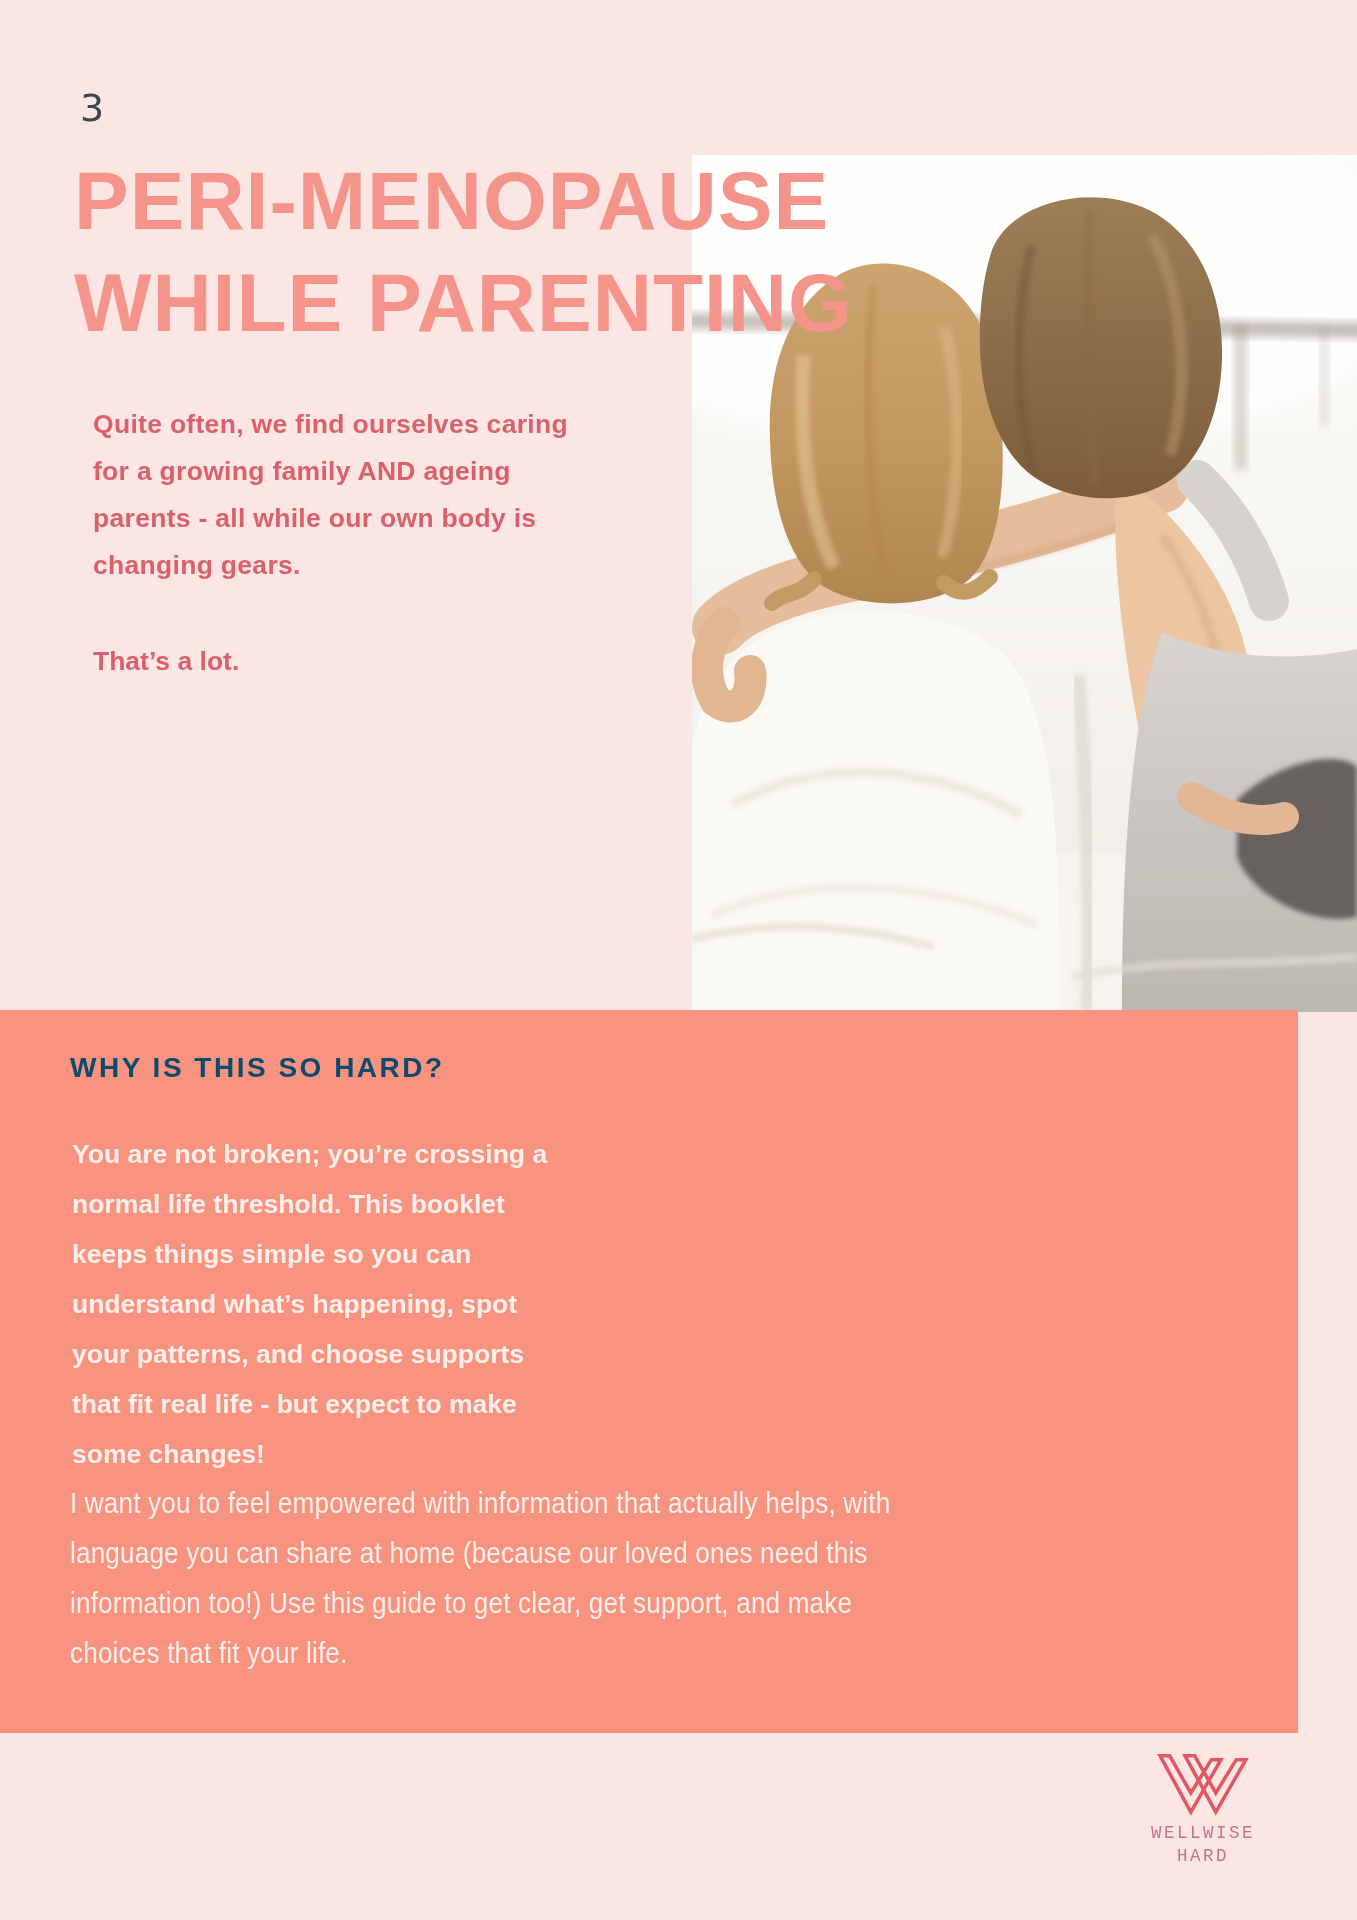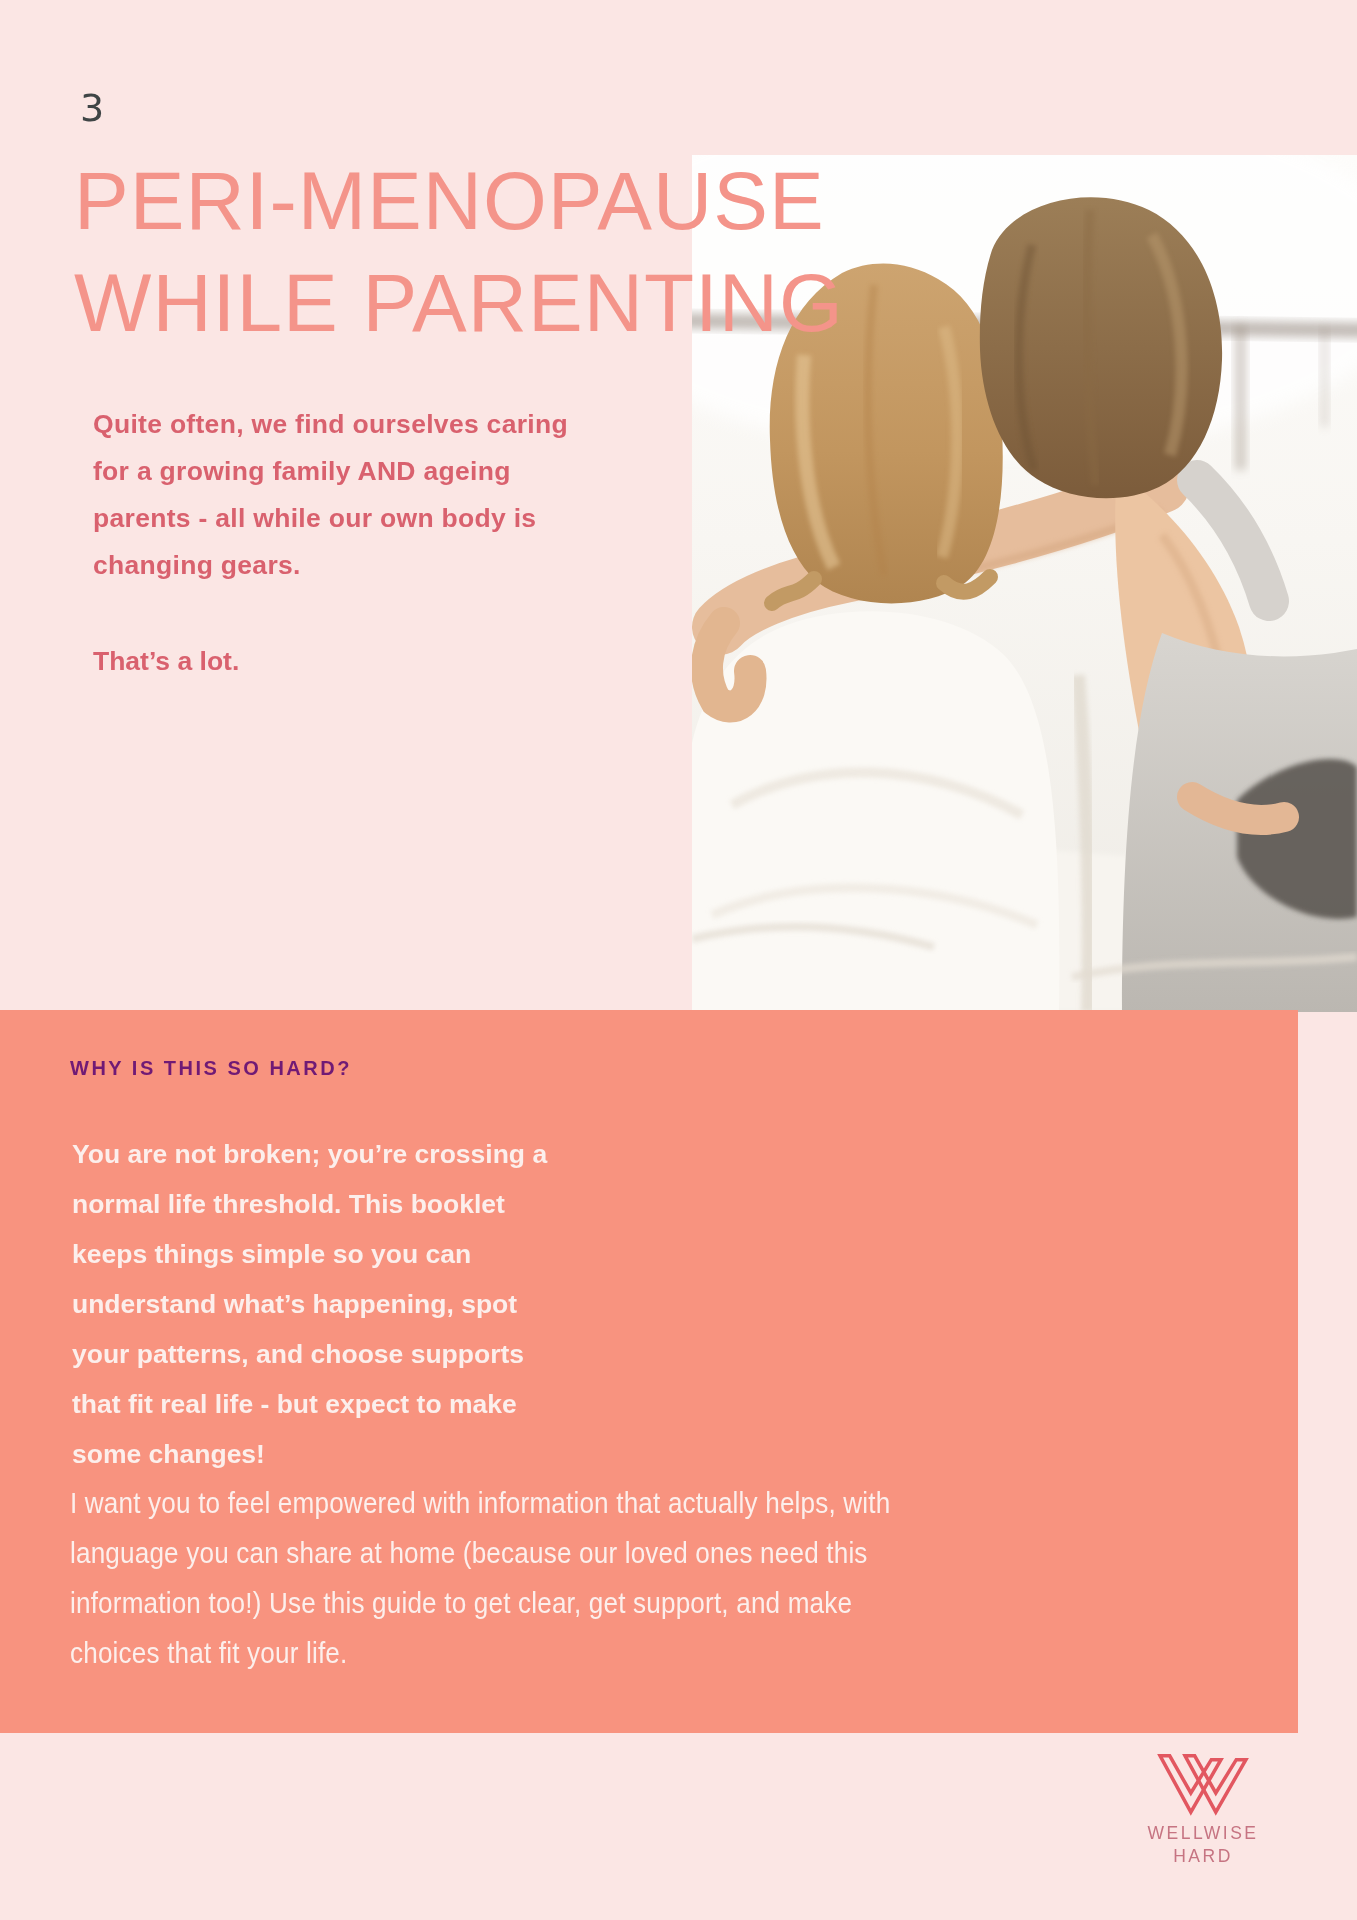--- a/index.html
+++ b/index.html
@@ -9,56 +9,56 @@
   }
   .page-number{
     position:absolute;left:80px;top:86px;
     font-size:38px;font-weight:400;color:#3f4546;
     font-family:"DejaVu Sans",sans-serif;
   }
   .photo{position:absolute;left:692px;top:155px;width:665px;height:857px;}
   .photo svg{display:block;width:665px;height:857px;}
   .title{
     position:absolute;left:74px;top:150px;margin:0;z-index:5;
-    font-size:82px;line-height:102px;font-weight:normal;letter-spacing:1px;
+    font-size:82px;line-height:102px;font-weight:bold;letter-spacing:1px;
     color:#f4948a;white-space:pre-line;
     font-family:"Liberation Sans",sans-serif;
   }
   .intro-p{
     position:absolute;left:78px;margin:15px;width:502px;
     font-size:26.5px;line-height:47px;font-weight:600;color:#d9616e;
   }
   .intro-p1{top:386px;width:494px;letter-spacing:0.3px;}
   .intro-p2{top:623px;}
   .intro-p3{top:725px;}
   .panel{
     position:absolute;left:0;top:1010px;width:1298px;height:723px;
     background:#f8937f;
   }
   .panel h2{
     position:absolute;left:70px;top:42px;margin:0;
-    font-size:20px;line-height:32px;font-weight:bold;letter-spacing:2.5px;
-    color:#701a75;
+    font-size:28px;line-height:32px;font-weight:bold;letter-spacing:2.5px;
+    color:#0c4a6e;
   }
   .panel-p1{
     position:absolute;left:72px;top:119px;margin:0;width:505px;
     font-size:26.5px;line-height:50px;font-weight:600;color:#fcefec;
   }
   .panel-p2{
     position:absolute;left:70px;top:468px;margin:0;width:1010px;
     font-size:30px;line-height:50px;font-weight:400;color:#fcefec;
     transform:scaleX(0.87);transform-origin:left top;letter-spacing:0.2px;
   }
   .brand{
     position:absolute;left:1128px;top:1752px;width:150px;
     text-align:center;color:#c67482;
   }
   .brand svg{display:block;margin:0 auto;}
   .brand-line{
-    font-family:Liberation Sans, sans-serif;
+    font-family:Liberation Mono, monospace;
     font-size:17.5px;line-height:21px;letter-spacing:2.5px;
     margin-top:2px;white-space:nowrap;
   }
   .brand-line.first{margin-top:7px;}
 </style>
 </head>
 <body>
 
 <div class="page">
 

